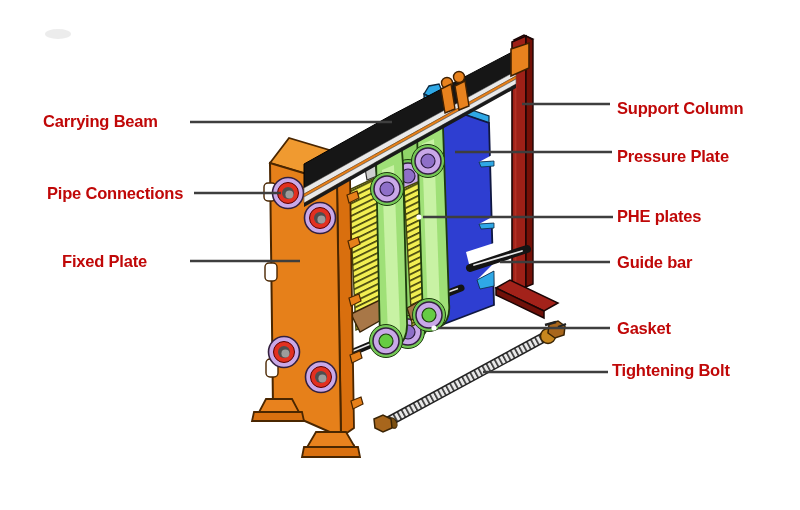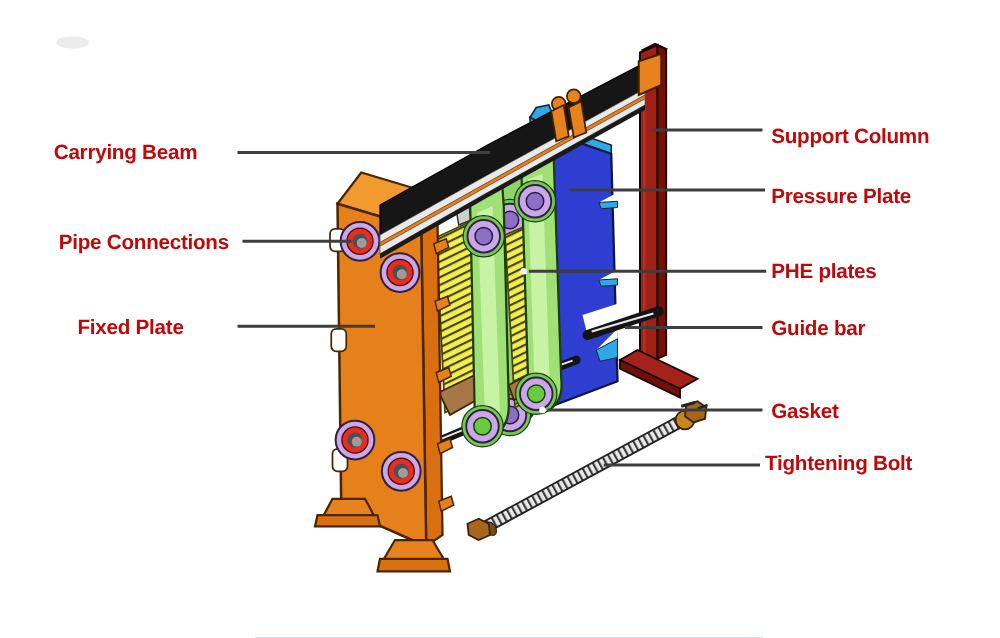--- a/index.html
+++ b/index.html
@@ -1,16 +1,16 @@
 <!DOCTYPE html>
 <html><head>
 <meta charset="utf-8">
 <style>
   html,body{margin:0;padding:0;background:#ffffff;}
-  .stage{position:relative;width:800px;height:510px;background:#0ea5e9;overflow:hidden;
+  .stage{position:relative;width:800px;height:510px;background:#22c55e;overflow:hidden;
          font-family:"Liberation Sans", sans-serif;}
   svg{display:block;}
   .lbl{font-family:"Liberation Sans", sans-serif;font-size:16.5px;font-weight:700;letter-spacing:-0.2px;}
 </style>
 </head>
 <body>
 
 <div class="stage">
 <svg width="800" height="510" viewBox="0 0 800 510">
   <defs>

